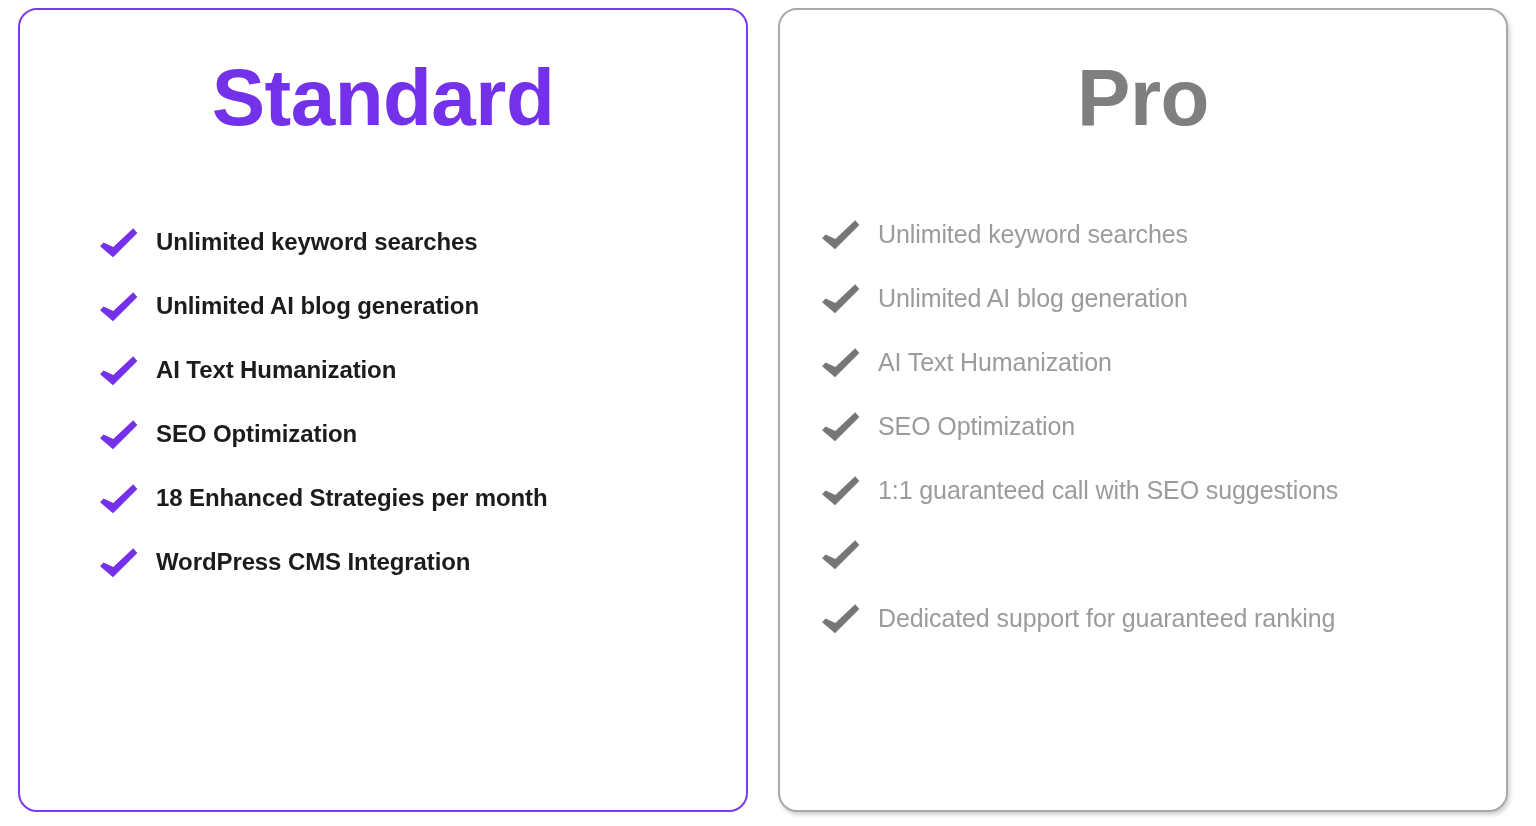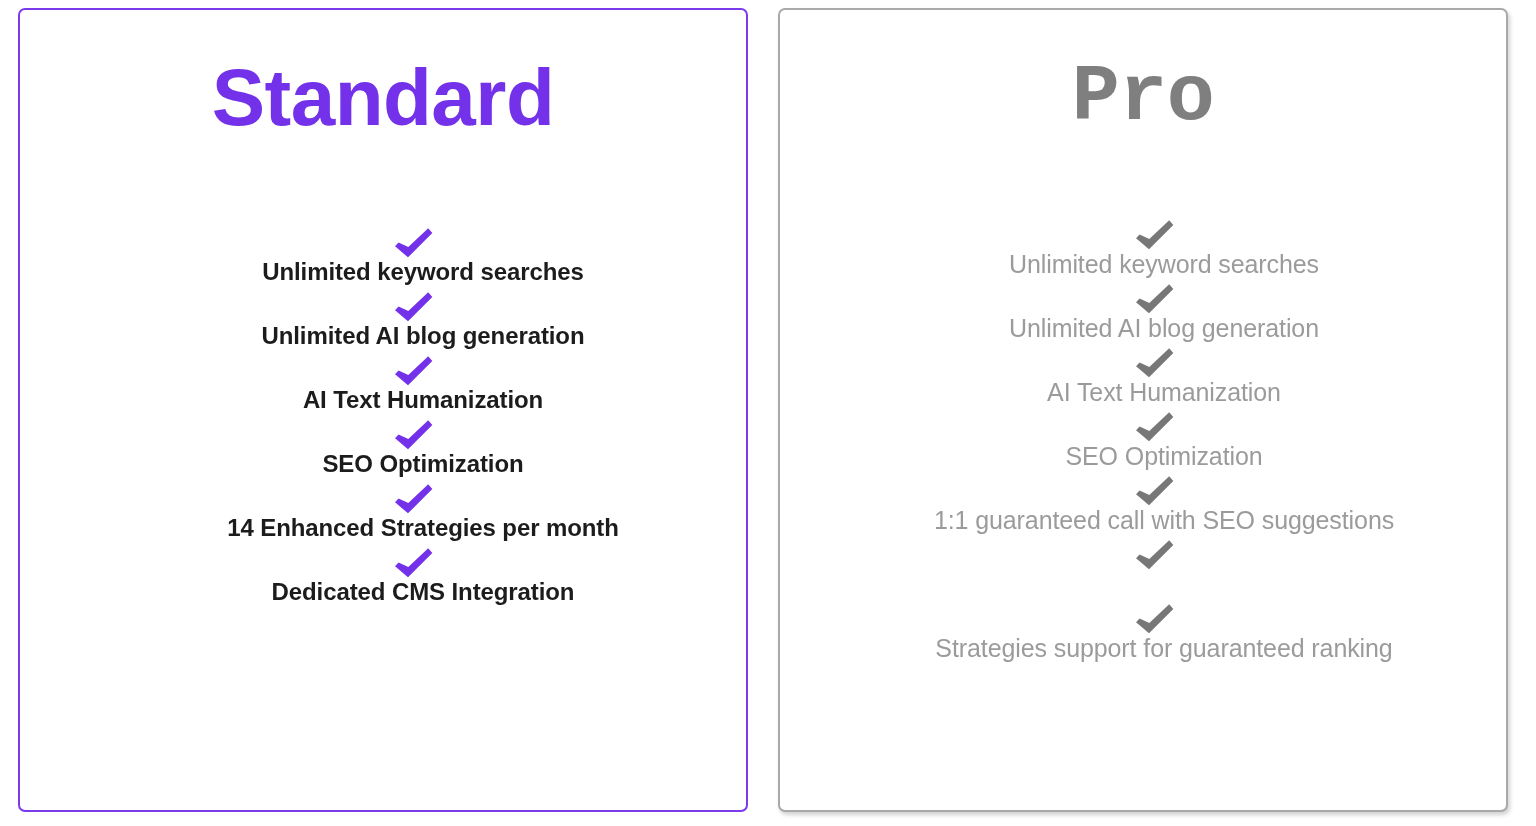--- a/index.html
+++ b/index.html
@@ -21,21 +21,21 @@
     background: #ffffff;
   }
 
   
   .plan-card {
     position: absolute;
     top: 8px;
     height: 804px;
     box-sizing: border-box;
     background: #ffffff;
-    border-radius: 7px;
+    border-radius: 19px;
   }
 
   .plan-card--standard {
     left: 18px;
     width: 730px;
     border: 2px solid #7C3AED;
   }
 
   .plan-card--pro {
     left: 778px;
@@ -56,21 +56,20 @@
   }
 
   .plan-card--standard .plan-title {
     padding-top: 48px;
     color: #7431ea;
   }
 
   .plan-card--pro .plan-title {
     padding-top: 48px;
     color: #807f7f;
-    font-family: Liberation Mono, monospace;
   }
 
   
   .feature-list {
     list-style: none;
     margin: 0;
     padding: 0;
   }
 
   .plan-card--standard .feature-list {
@@ -78,23 +77,21 @@
     padding-left: 80px;
   }
 
   .plan-card--pro .feature-list {
     margin-top: 82px;
     padding-left: 42px;
   }
 
   .feature-item {
     display: flex;
-    align-items: center;
     height: 64px;
-    flex-direction: column;
   }
 
   .check-icon {
     flex: 0 0 auto;
     width: 38px;
     height: 30px;
     display: inline-block;
   }
 
   .check-icon svg {
@@ -167,29 +164,29 @@
           </svg>
         </span>
         <span class="feature-label">SEO Optimization</span>
       </li>
       <li class="feature-item">
         <span class="check-icon">
           <svg viewBox="0 0 24 19" xmlns="http://www.w3.org/2000/svg" aria-hidden="true">
             <path d="M2.2 9.2 L0 11.6 L8.2 18.6 L23.6 3.2 L21.0 0.2 L8.4 12.0 Z" fill="#7431ea"></path>
           </svg>
         </span>
-        <span class="feature-label">14 Enhanced Strategies per month</span>
-      </li>
-      <li class="feature-item">
-        <span class="check-icon">
-          <svg viewBox="0 0 24 19" xmlns="http://www.w3.org/2000/svg" aria-hidden="true">
-            <path d="M2.2 9.2 L0 11.6 L8.2 18.6 L23.6 3.2 L21.0 0.2 L8.4 12.0 Z" fill="#7431ea"></path>
-          </svg>
-        </span>
-        <span class="feature-label">Dedicated CMS Integration</span>
+        <span class="feature-label">18 Enhanced Strategies per month</span>
+      </li>
+      <li class="feature-item">
+        <span class="check-icon">
+          <svg viewBox="0 0 24 19" xmlns="http://www.w3.org/2000/svg" aria-hidden="true">
+            <path d="M2.2 9.2 L0 11.6 L8.2 18.6 L23.6 3.2 L21.0 0.2 L8.4 12.0 Z" fill="#7431ea"></path>
+          </svg>
+        </span>
+        <span class="feature-label">WordPress CMS Integration</span>
       </li>
     </ul>
   </section>
 
   <section class="plan-card plan-card--pro">
     <h2 class="plan-title">Pro</h2>
 
     <ul class="feature-list">
       <li class="feature-item">
         <span class="check-icon">
@@ -237,18 +234,18 @@
             <path d="M2.2 9.2 L0 11.6 L8.2 18.6 L23.6 3.2 L21.0 0.2 L8.4 12.0 Z" fill="#777777"></path>
           </svg>
         </span>
       </li>
       <li class="feature-item">
         <span class="check-icon">
           <svg viewBox="0 0 24 19" xmlns="http://www.w3.org/2000/svg" aria-hidden="true">
             <path d="M2.2 9.2 L0 11.6 L8.2 18.6 L23.6 3.2 L21.0 0.2 L8.4 12.0 Z" fill="#777777"></path>
           </svg>
         </span>
-        <span class="feature-label">Strategies support for guaranteed ranking</span>
+        <span class="feature-label">Dedicated support for guaranteed ranking</span>
       </li>
     </ul>
   </section>
 
 </div>
 
 </body></html>

